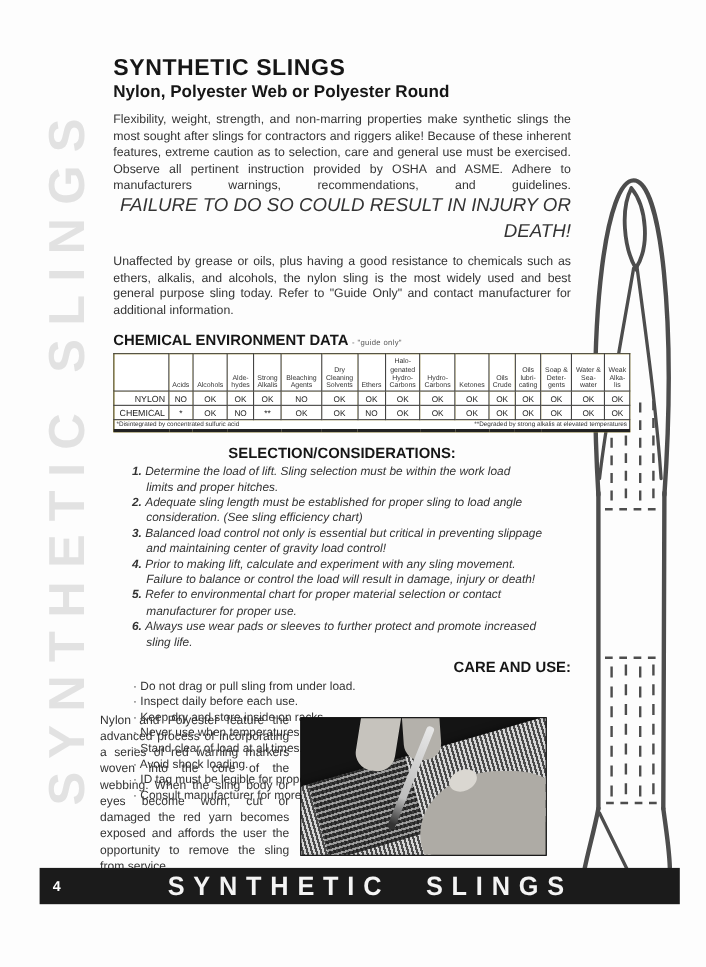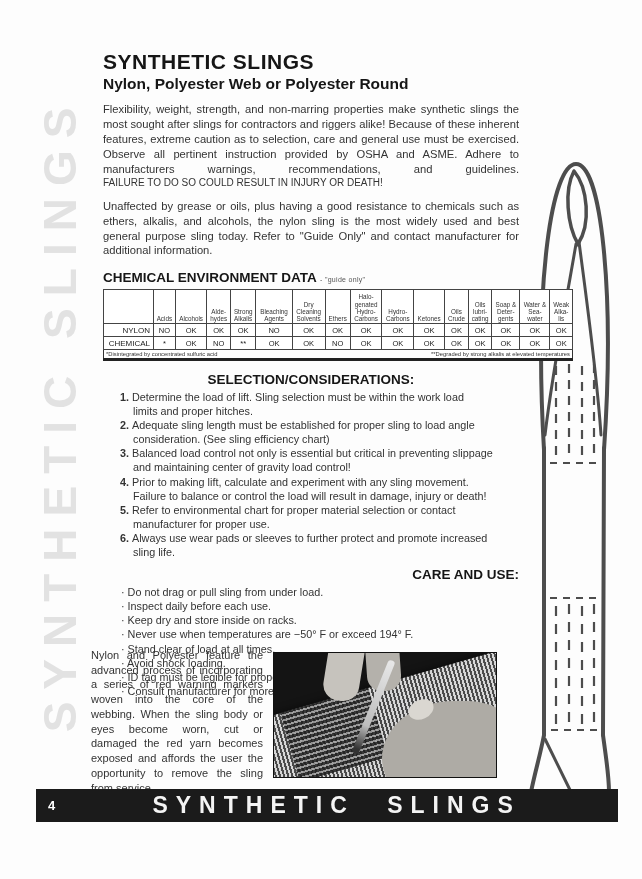--- a/index.html
+++ b/index.html
@@ -14,21 +14,21 @@
     line-height:64px; transform:rotate(-90deg);
     font-size:46px; font-weight:bold; letter-spacing:12px;
     color:#e2e2e2; text-align:center; white-space:nowrap; user-select:none;
   }
   
   .main { position:absolute; left:103px; top:50px; width:416px; z-index:2; }
   .title { font-size:21px; font-weight:bold; color:#161616; letter-spacing:.5px; }
   .subtitle { font-size:15.5px; font-weight:bold; color:#161616; margin-top:1px; }
   .para { font-size:11.2px; line-height:1.33; text-align:justify; margin-top:9px; color:#333; }
   .para.stretch-last { text-align-last:justify; }
-  .para-italic { font-size:10px; line-height:1.33; color:#333; }
+  .para-italic { font-size:17px; line-height:1.33; font-style:italic; color:#333;text-align:right; }
   .sec-heading { font-size:13.5px; font-weight:bold; color:#161616; margin-top:12px; }
   .sec-note { font-size:7px; font-weight:normal; color:#555; letter-spacing:.3px; }
   
   table.chem {
     border-collapse:collapse; margin-top:4px; width:470px; background:#fde047;
     border:1px solid #333; border-bottom:3px solid #222;
   }
   table.chem th, table.chem td {
     border:1px solid #444; text-align:center; vertical-align:bottom;
     font-weight:normal; padding:1px 1px; background:#fff;
@@ -40,20 +40,21 @@
   table.chem .footrow td {
     font-size:5.8px; height:9px; border-left:none; border-right:none; vertical-align:middle; color:#333;
   }
   table.chem .footrow td.fl { text-align:left; padding-left:2px; }
   table.chem .footrow td.fr { text-align:right; padding-right:2px; }
   
   .num-list { margin-top:3px; }
   .num-item {
     font-size:10.8px; line-height:1.3; color:#333; padding-left:30px; text-indent:-13px;
     white-space:pre-line;
+    font-style:italic;
   }
   .num-item b { font-weight:bold; }
   .dot-list { margin-top:3px; }
   .dot-item { font-size:10.8px; line-height:1.32; color:#333; padding-left:26px; text-indent:-8px; }
   
   .bottom { position:absolute; left:91px; top:648px; width:416px; display:flex; gap:10px; z-index:2; }
   .marker-para { width:172px; font-size:11px; line-height:1.34; text-align:justify; color:#333; }
   .photo {
     position:relative; width:224px; height:126px; border:1px solid #111;
     background:#141414; overflow:hidden; flex:none; margin-top:4px;

